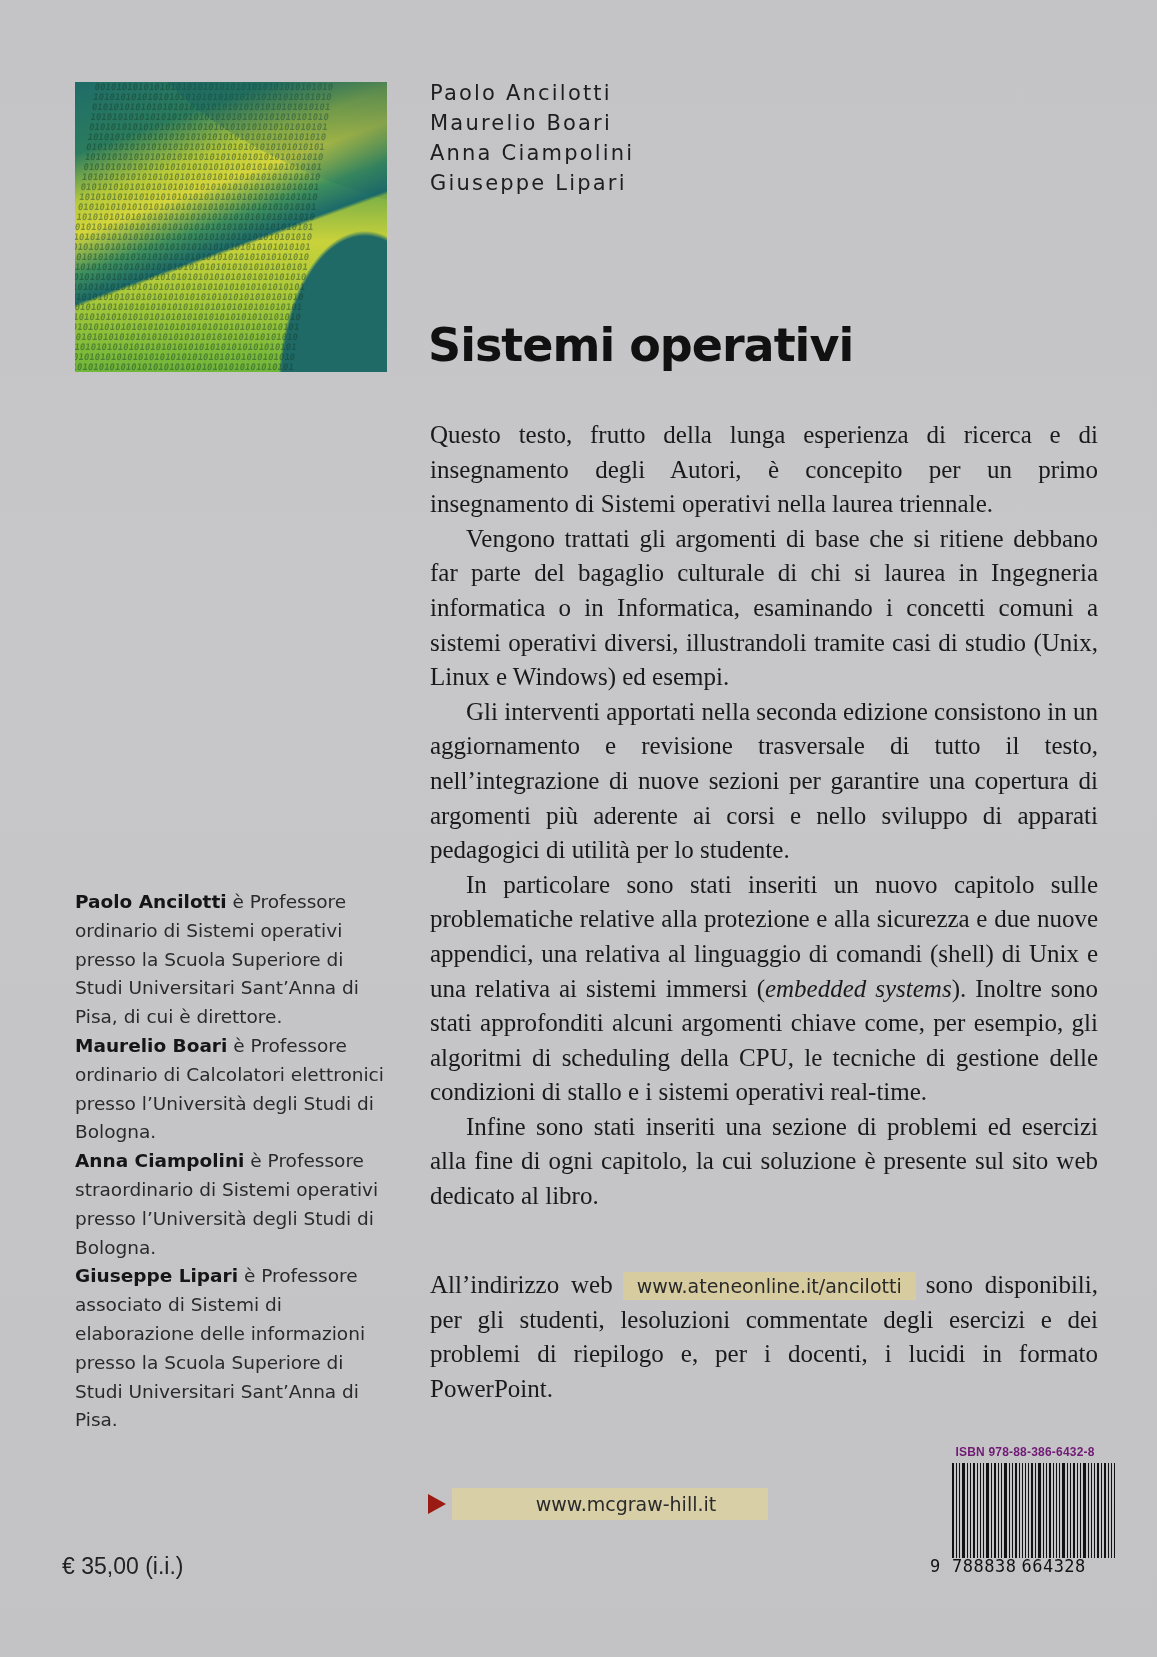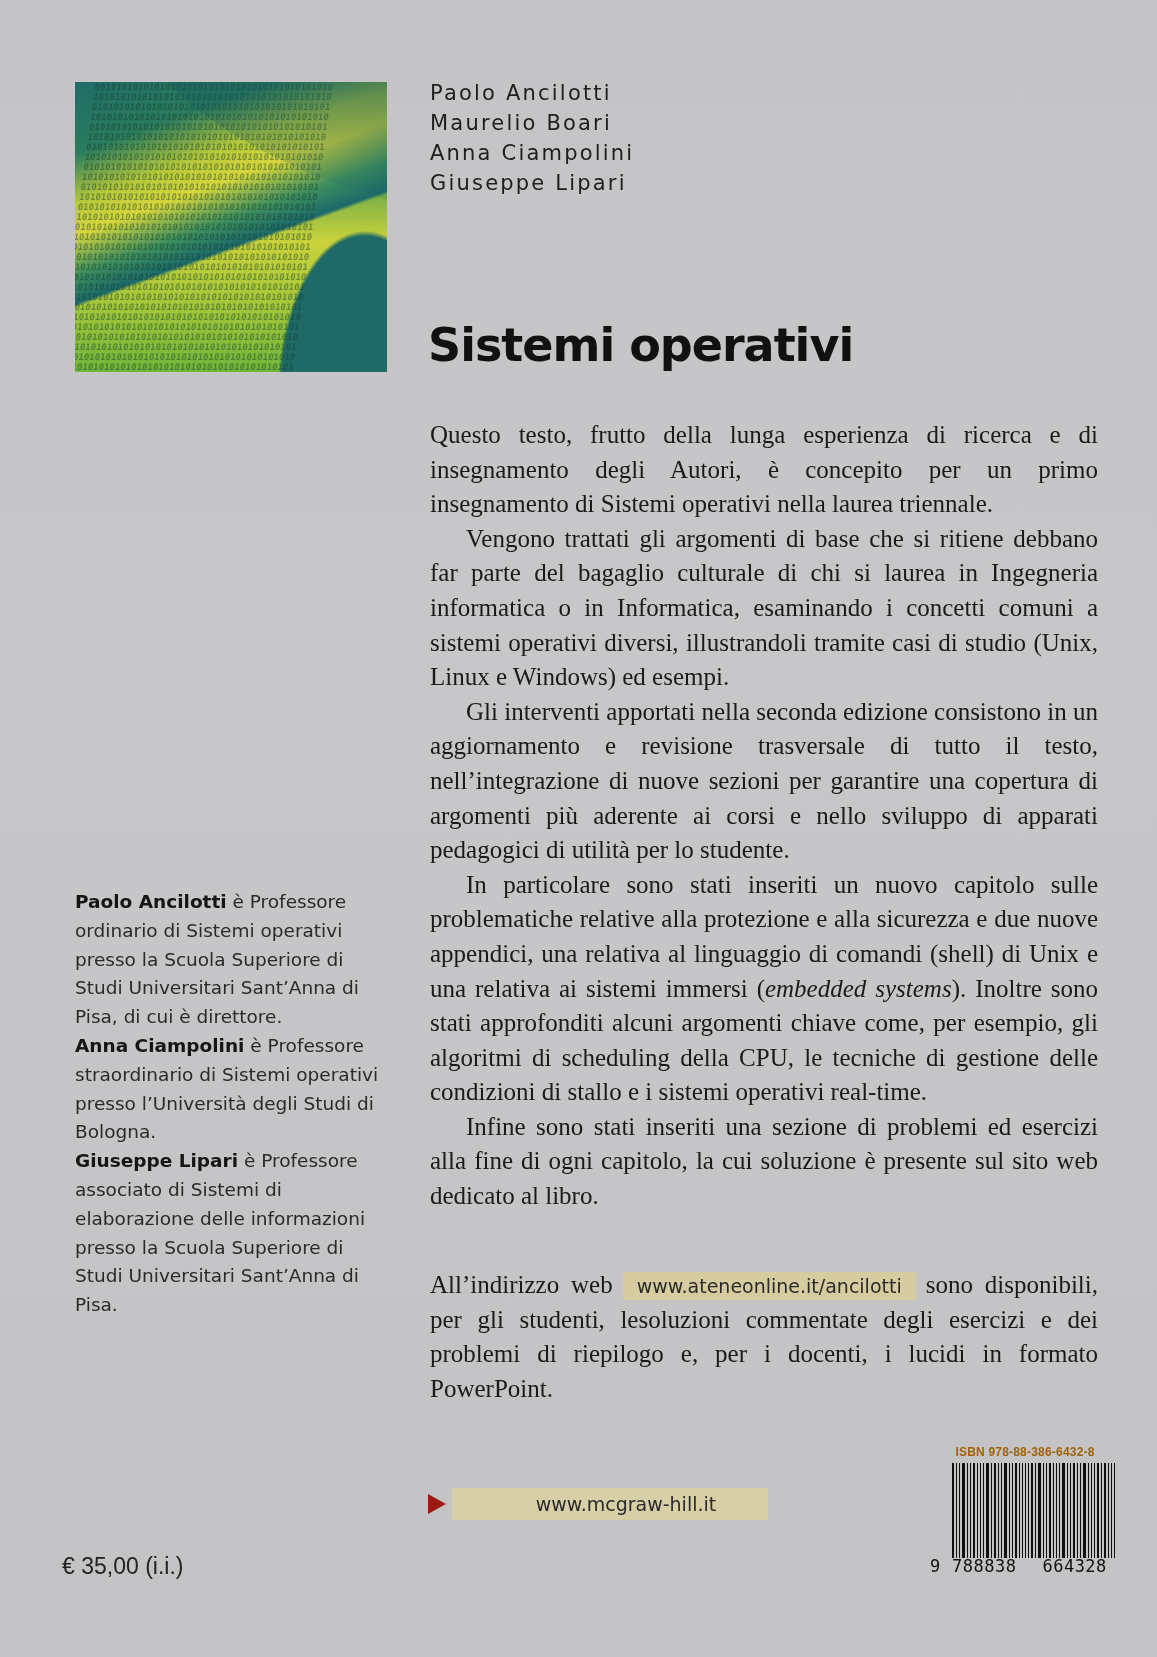--- a/index.html
+++ b/index.html
@@ -74,21 +74,21 @@
     width: 284px; height: 32px; background: #d8cfa6; text-align: center;
     font-family: "DejaVu Sans", sans-serif; font-size: 19px; line-height: 32px; color: #2a2a2a; padding-left: 32px;
   }
   .price {
     position: absolute; left: 62px; top: 1553px;
     font-family: "Liberation Sans", sans-serif; font-size: 23px; color: #222;
   }
   .barcode-wrap { position: absolute; left: 930px; top: 1445px; width: 190px; }
   .isbn-label {
     font-family: "Liberation Sans", sans-serif; font-weight: bold; font-size: 12px;
-    letter-spacing: 0.2px; color: #a16207; text-align: center;
+    letter-spacing: 0.2px; color: #701a75; text-align: center;
   }
   .bars { height: 95px; margin-top: 4px; display: flex; align-items: stretch; padding-left: 22px; }
   .bars span { display: block; background: #111; margin-right: 2px; }
   .barcode-digits {
     display: flex; font-family: "DejaVu Sans Mono", monospace; font-size: 17px; color: #111;
     margin-top: -2px; letter-spacing: 0.5px;
   }
   .barcode-digits .lead { width: 22px; }
 </style>
 </head>
@@ -143,20 +143,21 @@
   <p><span>In particolare sono stati inseriti un nuovo capitolo sulle problematiche relative alla protezione e alla sicurezza e due nuove appendici, una relativa al linguaggio di comandi (shell) di Unix e una relativa ai sistemi immersi (</span><em>embedded systems</em><span>). Inoltre sono stati approfonditi alcuni argomenti chiave come, per esempio, gli algoritmi di scheduling della CPU, le tecniche di gestione delle condizioni di stallo e i sistemi operativi real-time.</span></p>
   <p>Infine sono stati inseriti una sezione di problemi ed esercizi alla fine di ogni capitolo, la cui soluzione è presente sul sito web dedicato al libro.</p>
 </div>
 
 <div class="web-note">
   <span>All’indirizzo web</span><span class="url-pill">www.ateneonline.it/ancilotti</span><span>sono disponibili, per gli studenti, lesoluzioni commentate degli esercizi e dei problemi di riepilogo e, per i docenti, i lucidi in formato PowerPoint.</span>
 </div>
 
 <div class="bios">
   <p><b>Paolo Ancilotti</b><span> è Professore ordinario di Sistemi operativi presso la Scuola Superiore di Studi Universitari Sant’Anna di Pisa, di cui è direttore.</span></p>
+  <p><b>Maurelio Boari</b><span> è Professore ordinario di Calcolatori elettronici presso l’Università degli Studi di Bologna.</span></p>
   <p><b>Anna Ciampolini</b><span> è Professore straordinario di Sistemi operativi presso l’Università degli Studi di Bologna.</span></p>
   <p><b>Giuseppe Lipari</b><span> è Professore associato di Sistemi di elaborazione delle informazioni presso la Scuola Superiore di Studi Universitari Sant’Anna di Pisa.</span></p>
 </div>
 
 <div class="links">
   <div class="link-row">
     <span class="arrow"></span>
     <span class="link-pill">www.mcgraw-hill.it</span>
   </div>
 </div>
@@ -210,16 +211,16 @@
       <span style="width: 1px;"></span>
       <span style="width: 2px;"></span>
       <span style="width: 1px;"></span>
       <span style="width: 2px;"></span>
       <span style="width: 1px;"></span>
       <span style="width: 1px;"></span>
       <span style="width: 1px;"></span>
     </div>
   <div class="barcode-digits">
     <span class="lead">9</span>
-    <span style="margin-right:26px">788838</span>
+    <span style="margin-right:5px">788838</span>
     <span>664328</span>
   </div>
 </div>
 
 </body></html>

